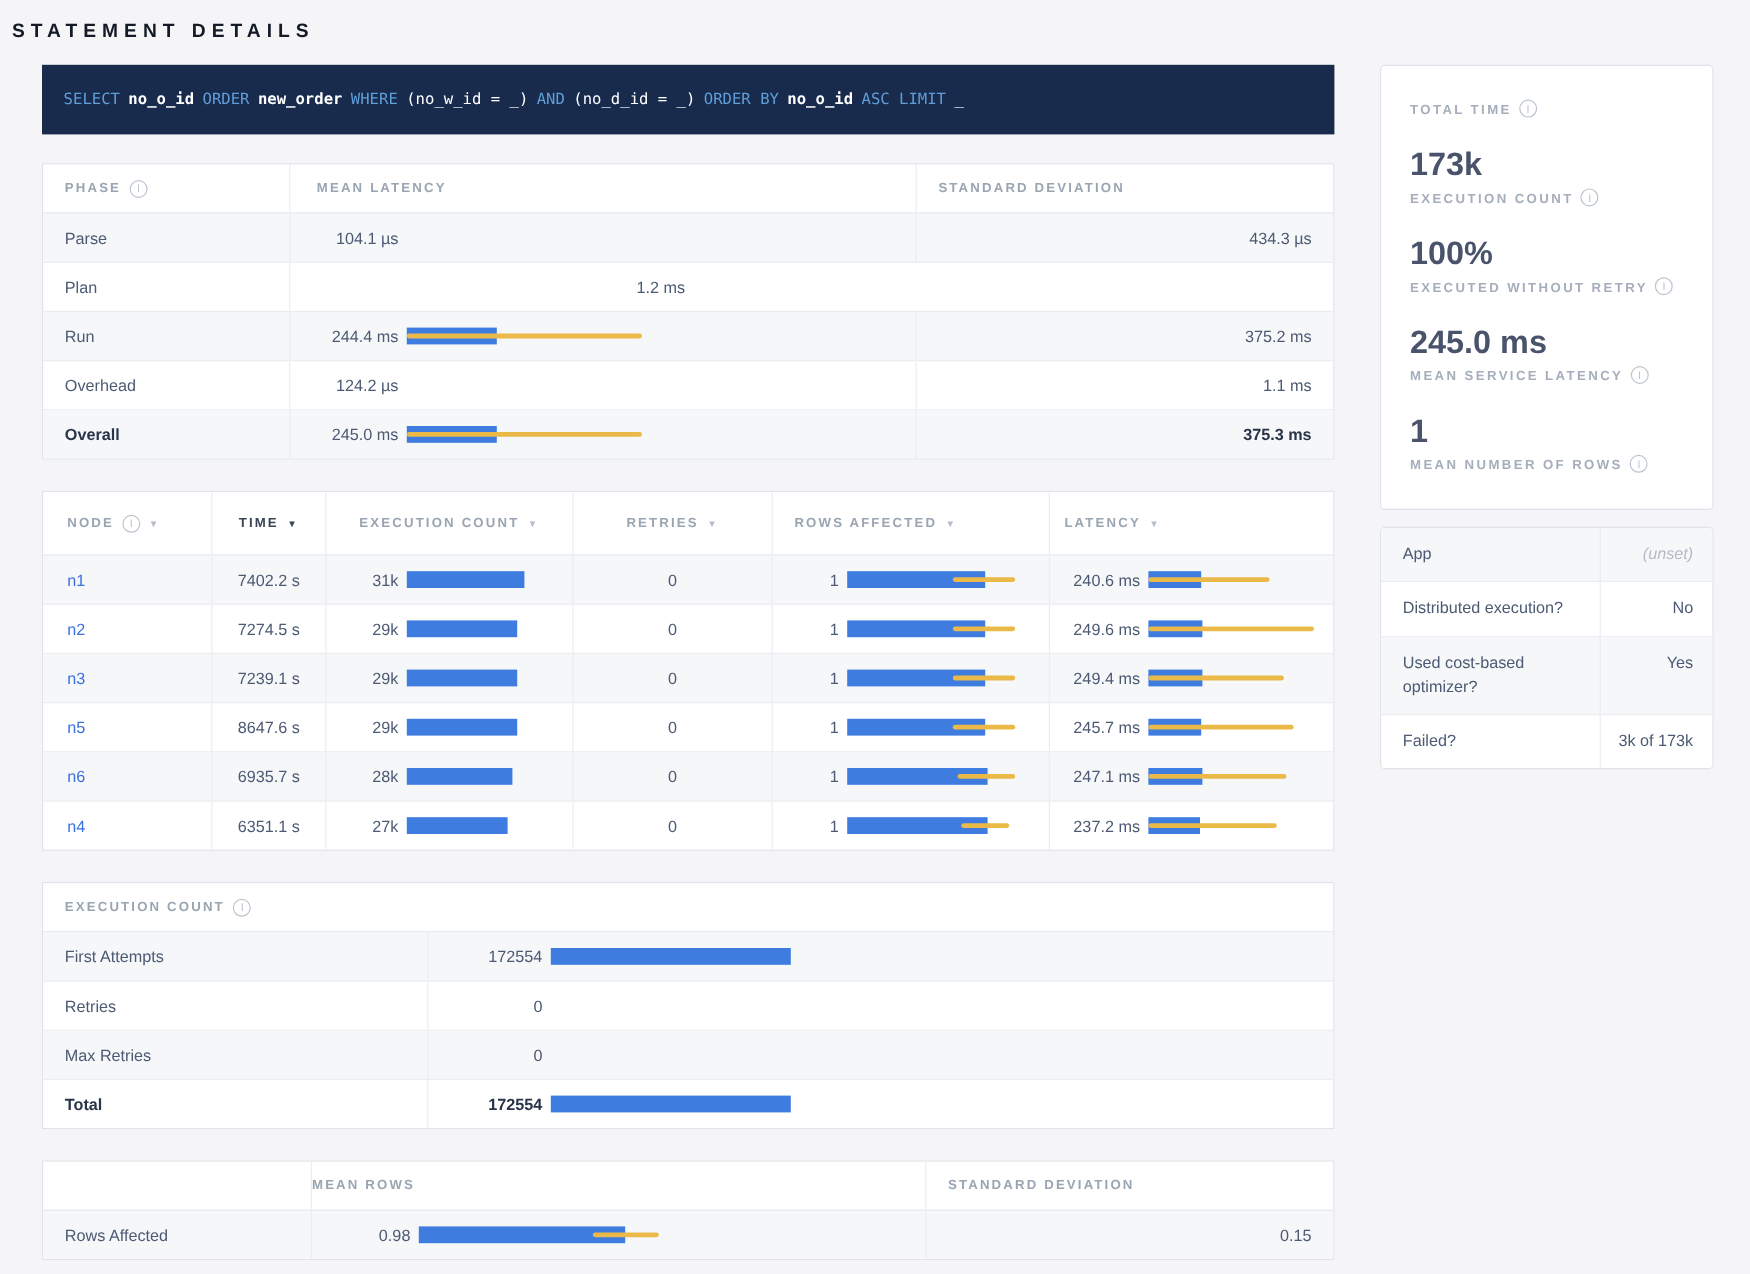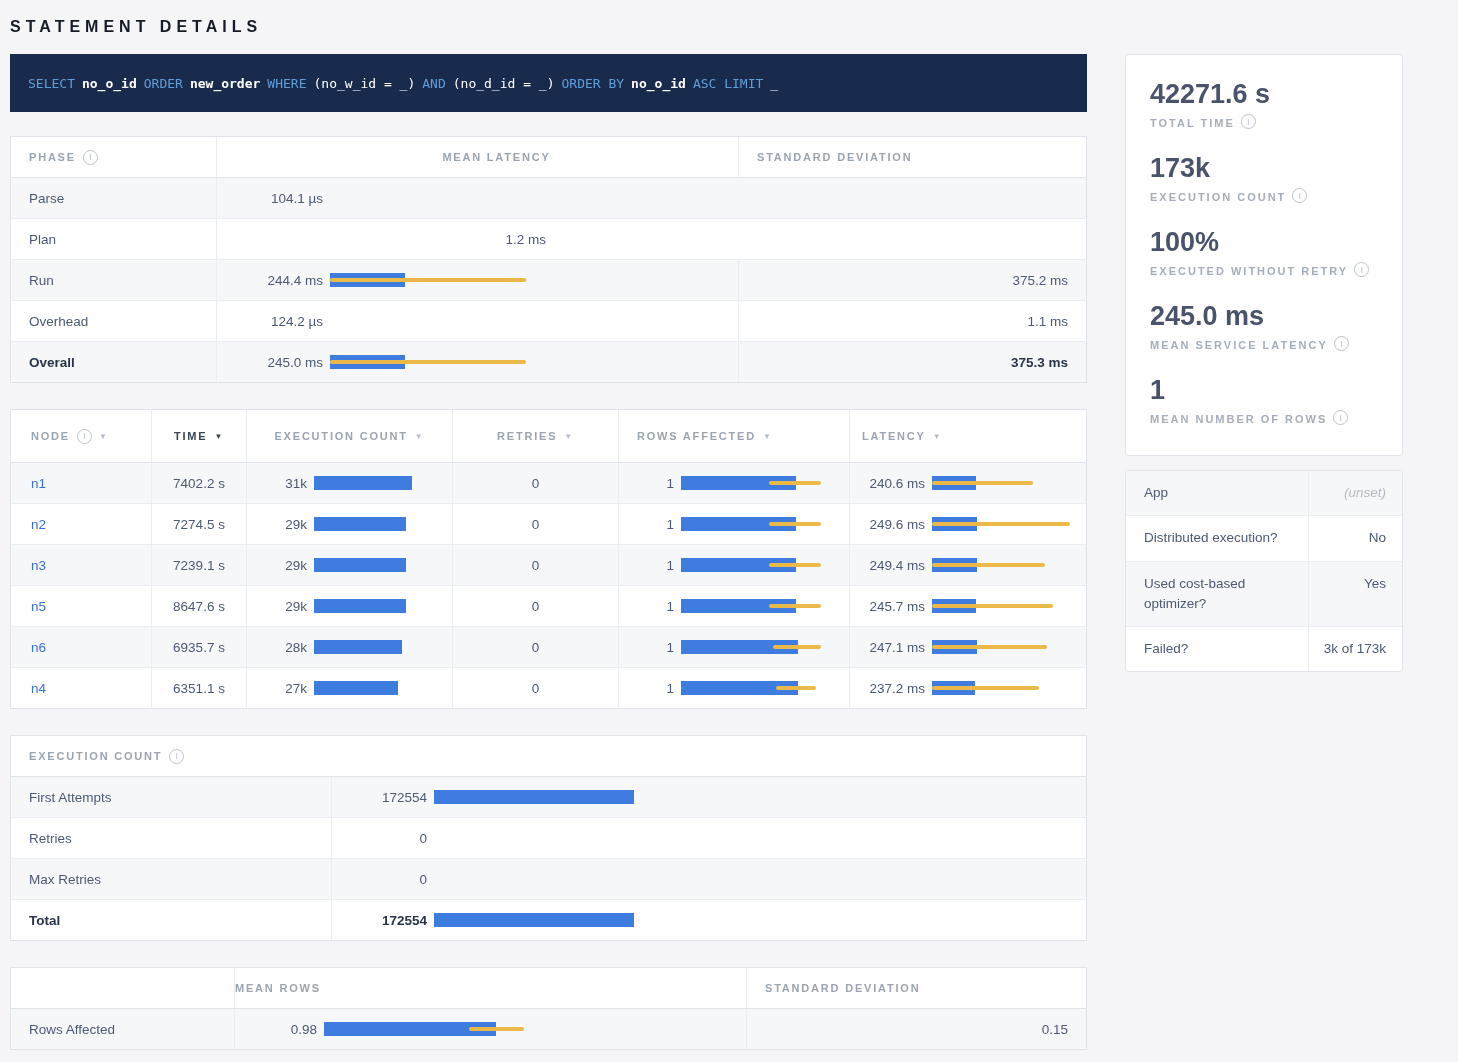--- a/index.html
+++ b/index.html
@@ -6,21 +6,21 @@
     --bg:#f5f5f7; --card:#ffffff; --border:#e0e4ea; --inner:#eaedf1;
     --rowalt:#f6f7f9; --hdr:#9aa5b2; --hdr-dark:#394455;
     --txt:#4c5a73; --txt-bold:#283549; --link:#3b6fdd;
     --blue:#3e7ce0; --yellow:#eab948;
     --sqlbg:#182b4d; --sqlkw:#5f9ed8;
   }
   *{box-sizing:border-box;margin:0;padding:0;}
   body{background:var(--bg);font-family:"Liberation Sans",sans-serif;color:var(--txt);width:1458px;}
   .page{padding:10px 0 20px 10px;}
   .page-title{font-size:16px;font-weight:700;letter-spacing:5px;color:#141a26;margin:8px 0 18px 0;}
-  .main-row{display:flex;gap:38px;align-items:flex-start;}
+  .main-row{display:flex;margin-left:25px;gap:38px;align-items:flex-start;}
   .left-col{width:1077px;flex:none;}
   .right-col{width:278px;flex:none;margin-top:0;}
 
   
   .sql-box{background:var(--sqlbg);height:58px;display:flex;align-items:center;padding:0 18px;
     font-family:"DejaVu Sans Mono",monospace;font-size:13px;color:#fff;margin-bottom:24px;}
   .sql-box .kw{color:var(--sqlkw);}
   .sql-box .id{color:#fff;font-weight:700;}
   .sql-box .pl{color:#fff;}
   .sql-box span{margin-right:7px;white-space:pre;}
@@ -45,21 +45,21 @@
 
   .val{text-align:right;flex:none;}
   .bar-wrap{position:relative;height:14px;flex:1;margin-left:7px;}
   .bar-blue{position:absolute;left:0;top:0;height:14px;width:0;background:var(--blue);}
   .bar-yellow{position:absolute;top:5px;height:4px;width:0;background:var(--yellow);border-radius:2px;}
 
   
   .phase-c1{width:205px;padding-left:18px;}
   .phase-c2{width:522px;padding-left:22px;}
   .phase-c2 .val{width:90px;padding-left:0;}
-  .phase-c2.cell{padding-left:16px;justify-content:center;}
+  .phase-c2.cell{padding-left:0;}
   .phase-c2 .inner-pad{width:22px;flex:none;}
   .phase-c3{width:348px;justify-content:flex-end;padding-right:18px;}
 
   
   .node-c1{width:140px;padding-left:20px;}
   .node-c2{width:95px;justify-content:center;text-align:center;}
   .node-c3{width:206px;}
   .node-c3 .val{width:60px;}
   .node-c4{width:166px;justify-content:center;}
   .node-c5{width:231px;}
@@ -142,20 +142,21 @@
             <span>Standard Deviation</span>
           </div>
         </div>
 
         <div class="trow alt">
           <div class="cell phase-c1">Parse</div>
           <div class="cell phase-c2 bdl">
               <span class="val">104.1 µs</span>
             <div class="bar-wrap"></div>
             </div>
+          <div class="cell phase-c3 bdl">434.3 µs</div>
         </div>
         <div class="trow">
           <div class="cell phase-c1">Plan</div>
           <div class="cell phase-c3 bdl">1.2 ms</div>
         </div>
         <div class="trow alt">
           <div class="cell phase-c1">Run</div>
           <div class="cell phase-c2 bdl">
               <span class="val">244.4 ms</span>
             <div class="bar-wrap">
@@ -446,21 +447,20 @@
             </div>
           <div class="cell ra-c3 bdl">0.15</div>
         </div>
       </div>
 
     </div>
 
     <div class="right-col">
       <div class="summary-card">
         <div class="stat">
-          <div class="stat-value">42271.6 s</div>
           <div class="stat-label">
               <span>Total Time</span>
             <span class="info-icon">i</span>
             </div>
         </div>
         <div class="stat">
           <div class="stat-value">173k</div>
           <div class="stat-label">
               <span>Execution Count</span>
             <span class="info-icon">i</span>

